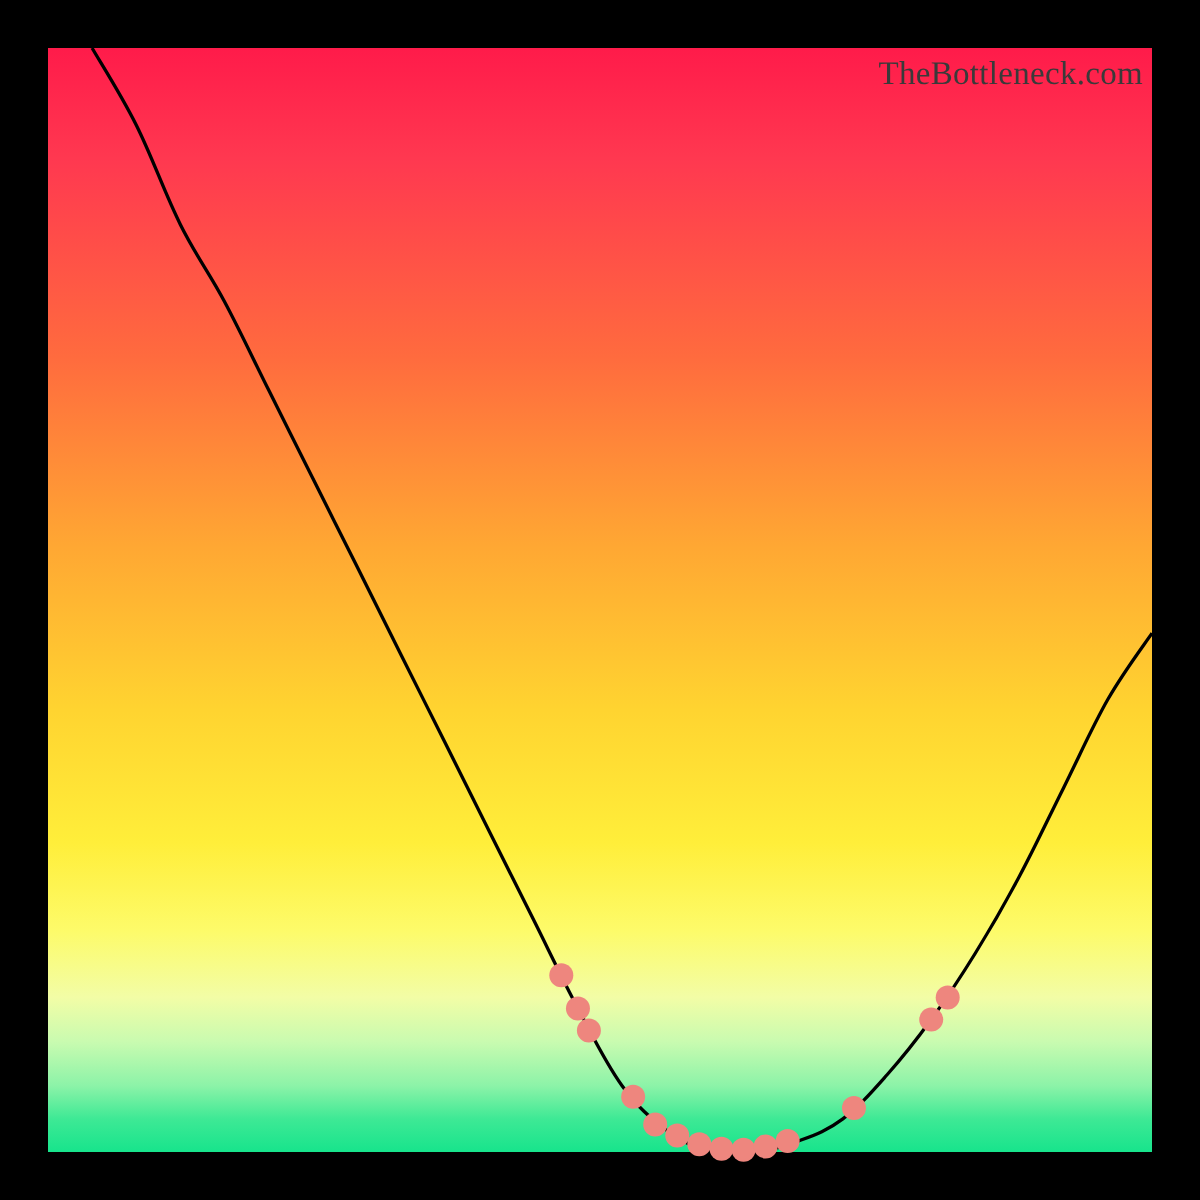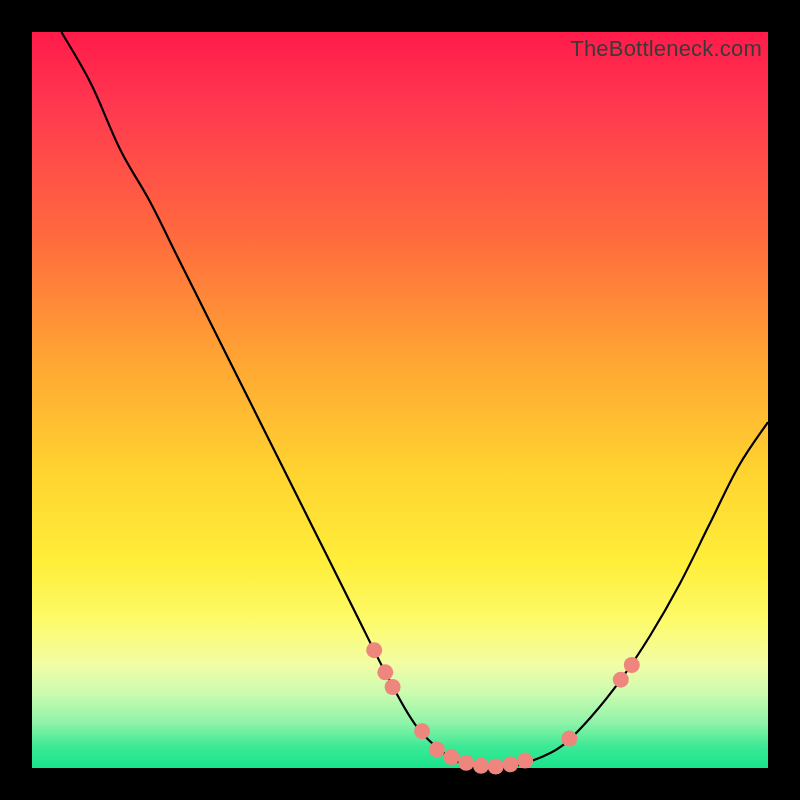--- a/index.html
+++ b/index.html
@@ -33,21 +33,21 @@
       #c9fbb0 90%,
       #8cf3a8 94%,
       #3ee995 97%,
       #17e48c 100%
     );
   }
   .watermark {
     position: absolute;
     right: 6px;
     top: 4px;
-    font-family: Liberation Sans, sans-serif;
+    font-family: Liberation Serif, serif;
     font-size: 22px;
     color: #3a3a3a;
     letter-spacing: 0.2px;
     user-select: none;
     pointer-events: none;
   }
   svg.curve {
     position: absolute;
     left: 0; top: 0;
     width: 736px;

